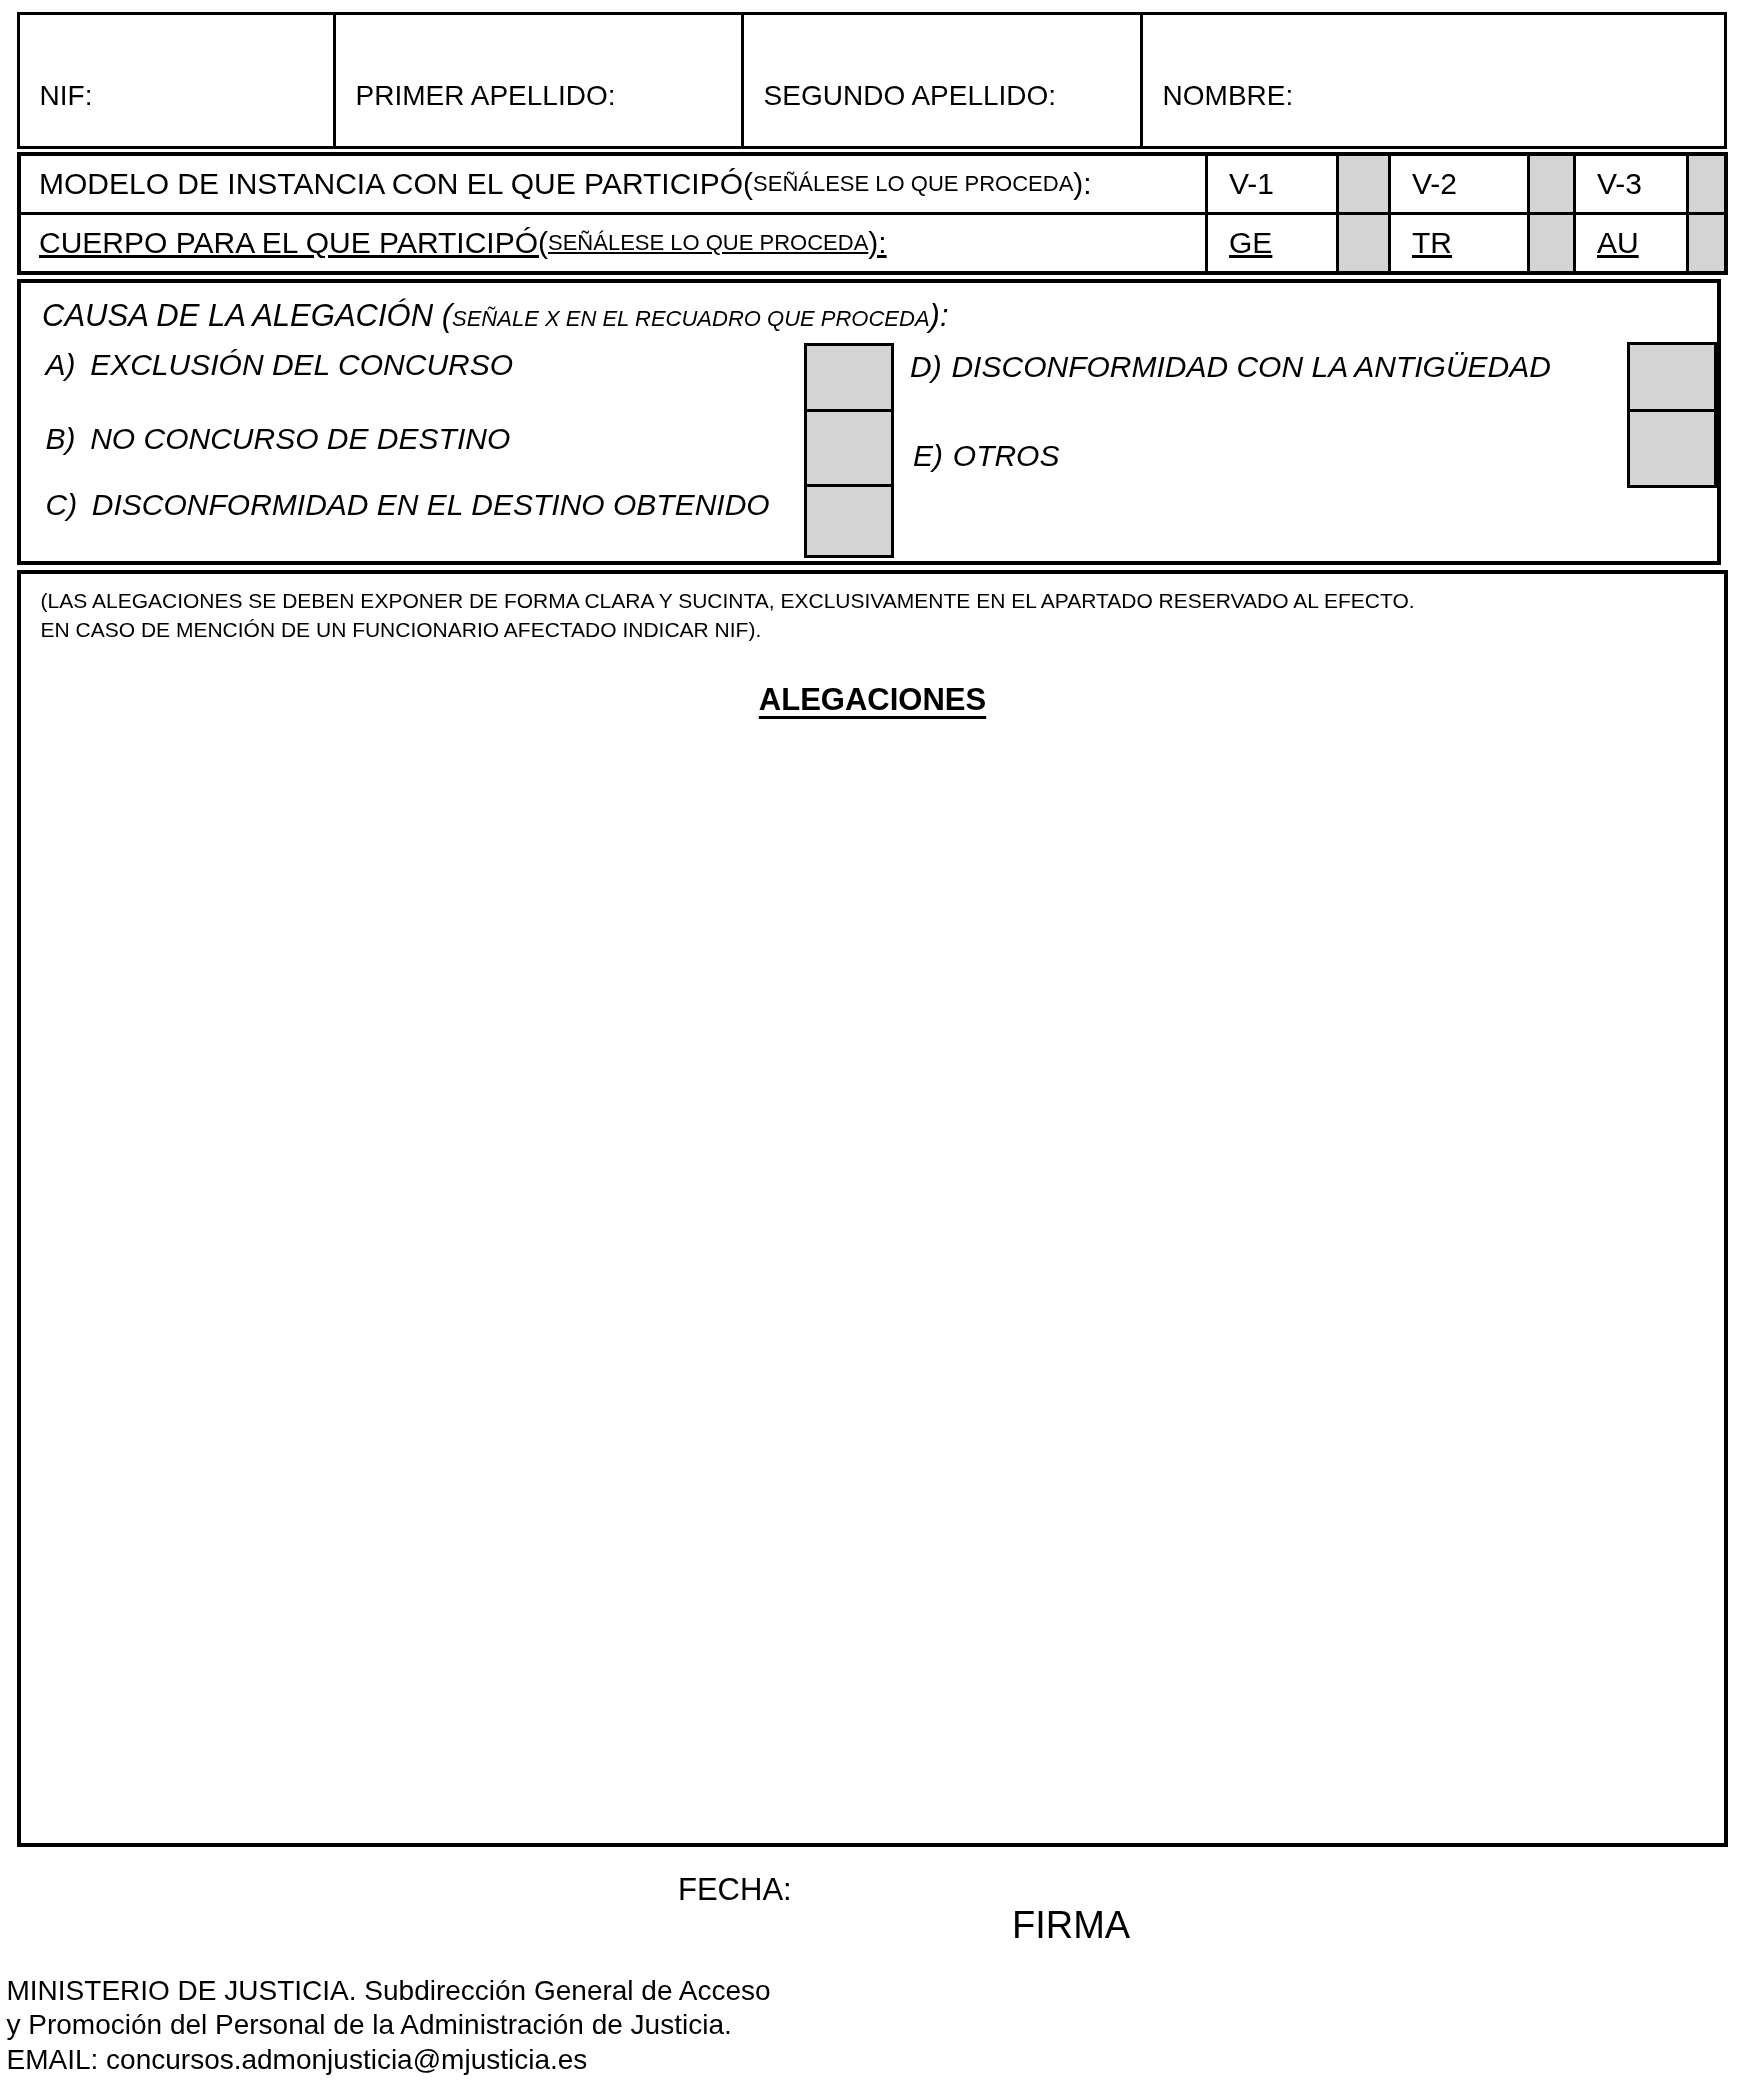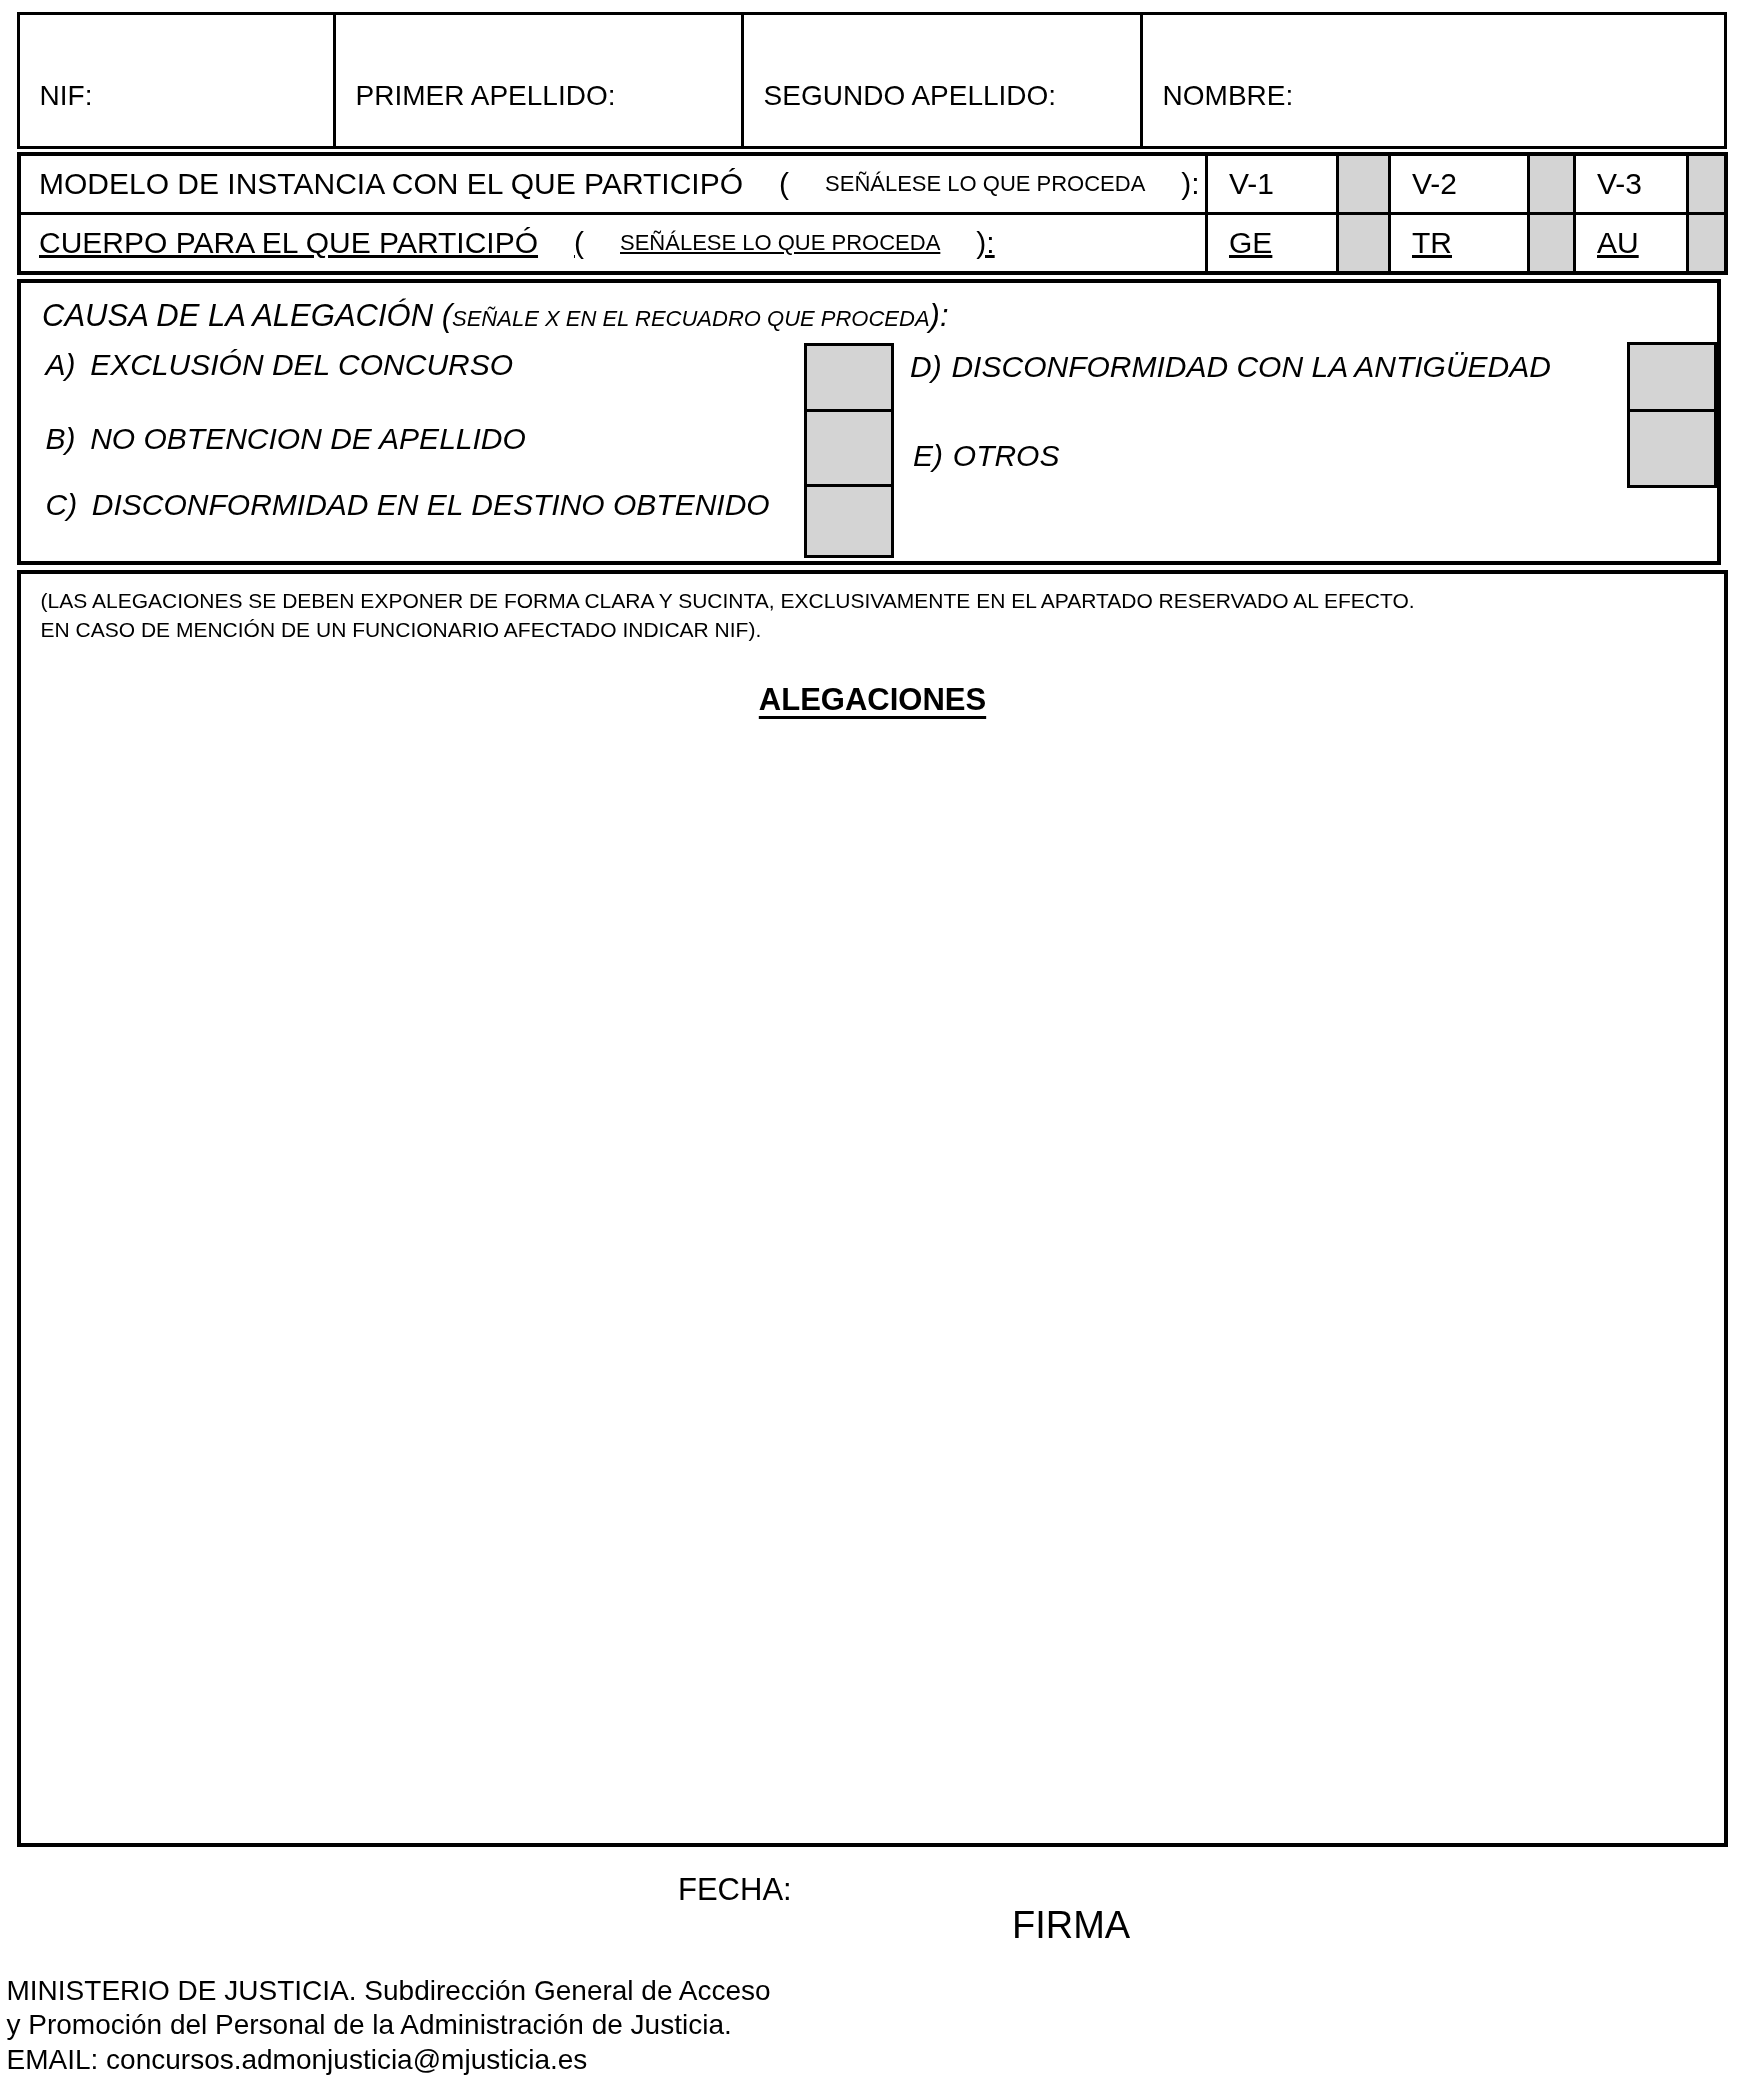--- a/index.html
+++ b/index.html
@@ -40,21 +40,21 @@
     width: 1711px; height: 123px;
     border: 4.1px solid #000;
     display: flex; flex-direction: column;
   }
   .sec2-row { flex: 1; display: flex; min-height: 0; }
   .sec2-row + .sec2-row { border-top: 3.3px solid #000; text-decoration: underline; }
   .sec2-label {
     flex: 1;
     display: flex; align-items: center;
     padding-left: 18px;
-    font-size: 30px; white-space: nowrap; gap: 36px;
+    font-size: 30px; white-space: nowrap;
   }
   .opt-cell {
     border-left: 3.3px solid #000;
     display: flex; align-items: center;
     padding-left: 21px;
     font-size: 30px;
   }
   .chk-cell { border-left: 3.3px solid #000; background: #d4d4d4; }
   .w-v1 { width: 131px; } .w-g1 { width: 52px; }
   .w-v2 { width: 139px; } .w-g2 { width: 46px; }
@@ -198,21 +198,21 @@
     <div class="sec3-title">
       <span>CAUSA DE LA ALEGACIÓN </span><span>(</span><span class="small-caps">SEÑALE X EN EL RECUADRO QUE PROCEDA</span><span>):</span>
     </div>
 
     <div class="causa-opt opt-a">
       <span class="letter">A)</span>
       <span>EXCLUSIÓN DEL CONCURSO</span>
     </div>
     <div class="causa-opt opt-b">
       <span class="letter">B)</span>
-      <span>NO OBTENCION DE APELLIDO</span>
+      <span>NO CONCURSO DE DESTINO</span>
     </div>
     <div class="causa-opt opt-c">
       <span class="letter">C)</span>
       <span>DISCONFORMIDAD EN EL DESTINO OBTENIDO</span>
     </div>
 
     <div class="causa-opt right opt-d">
       <span class="letter">D)</span>
       <span>DISCONFORMIDAD CON LA ANTIGÜEDAD</span>
     </div>

